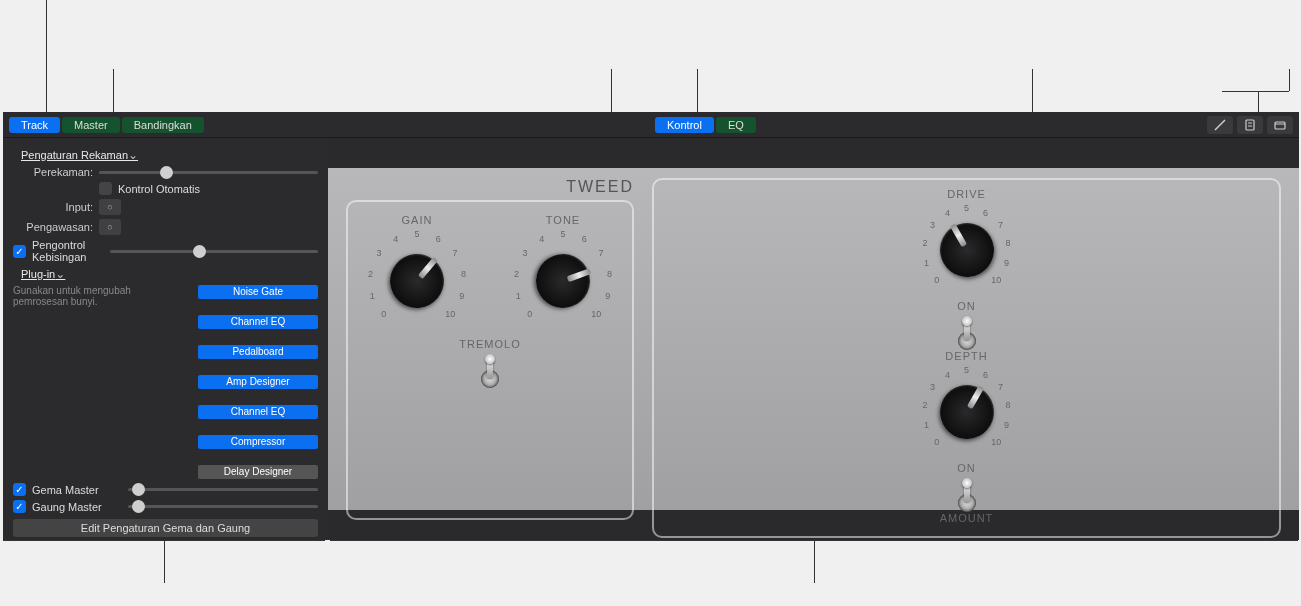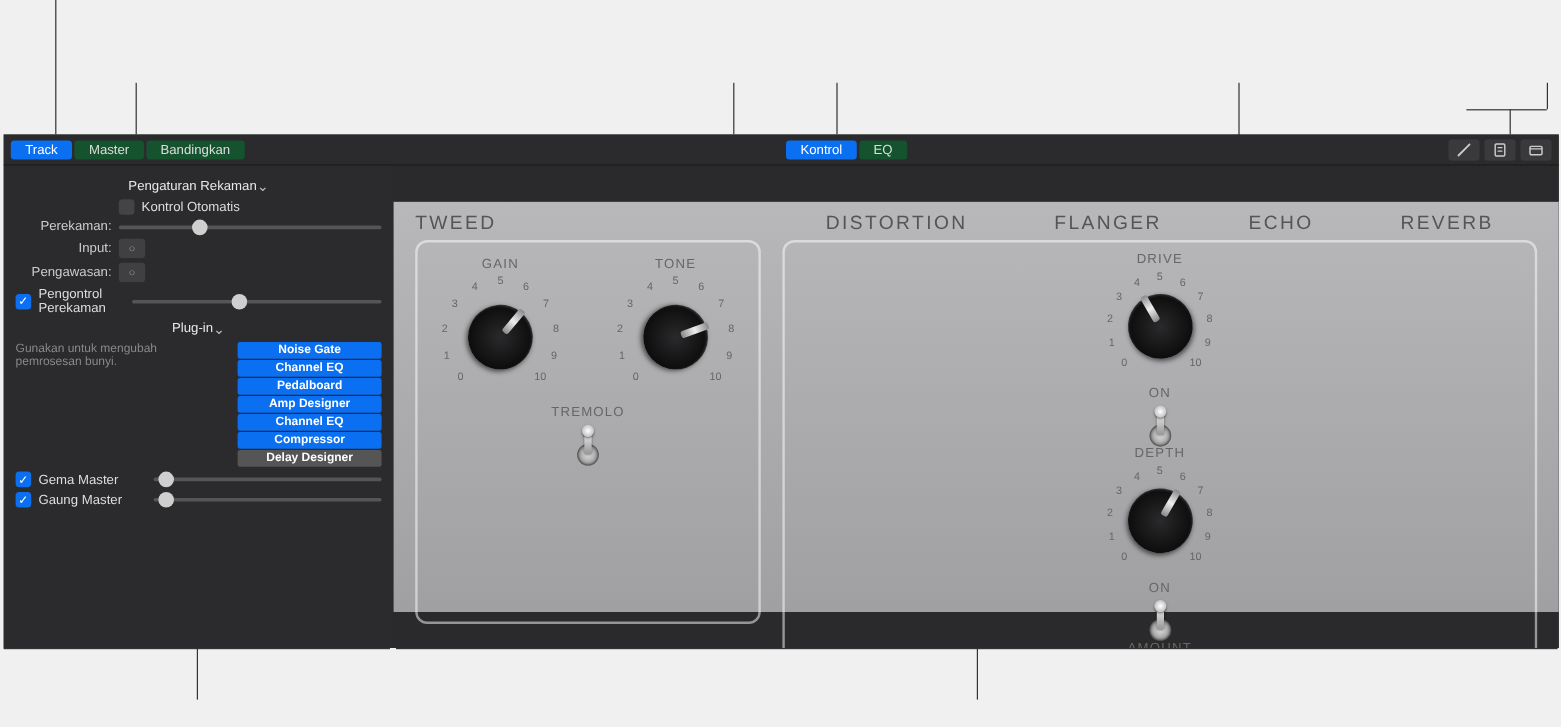--- a/index.html
+++ b/index.html
@@ -7,33 +7,33 @@
   .app-window { position: absolute; left: 3px; top: 112px; width: 1296px; height: 428px; background: #2a2a2c; overflow: hidden; }
   .top-bar { height: 26px; background: #2b2b2d; display: flex; align-items: center; padding: 0 6px; justify-content: space-between; border-bottom: 1px solid #1a1a1a; }
   .seg-group { display: flex; }
   .seg-btn { height: 16px; font-size: 11px; color: #ddd; background: #14532d; padding: 0 12px; display: flex; align-items: center; border-radius: 3px; margin-right: 2px; cursor: pointer; }
   .seg-btn.active { background: #0a6ff0; color: #fff; }
   .right-icons { display: flex; gap: 4px; }
   .icon-btn { width: 26px; height: 18px; background: #3a3a3c; border-radius: 3px; display: flex; align-items: center; justify-content: center; cursor: pointer; }
   .icon-btn svg { stroke: #ccc; fill: none; }
   .body-area { display: flex; height: calc(100% - 26px); }
   .sidebar { width: 325px; background: #2b2b2d; color: #ddd; font-size: 11px; padding: 6px 10px; overflow-y: auto; }
-  .section-header { display: flex; justify-content: center; align-items: center; color: #e8e8e8; margin: 4px 8px; }
+  .section-header { display: flex; justify-content: flex-start; align-items: center; color: #e8e8e8; margin: 4px 8px; text-decoration: underline; }
   .row { display: flex; align-items: center; margin: 4px 0; gap: 6px; }
   .row-label { width: 80px; text-align: right; color: #ccc; }
   .slider { flex: 1; height: 3px; background: #555; position: relative; border-radius: 2px; }
   .slider-thumb { width: 13px; height: 13px; background: #cfcfcf; border-radius: 50%; position: absolute; top: -5px; }
   .chk { width: 13px; height: 13px; background: #0a6ff0; border-radius: 3px; display: flex; align-items: center; justify-content: center; color: #fff; font-size: 10px; }
   .chk.empty { background: #444; }
   .select-box { flex: 1; background: #404042; border-radius: 3px; height: 18px; display: flex; align-items: center; justify-content: center; font-size: 11px; color: #ddd; position: relative; }
   .select-box::after { content: "⌄"; position: absolute; right: 6px; color: #ccc; font-size: 12px; top: -1px;}
   .io-toggle { width: 22px; height: 16px; background: #404042; border-radius: 3px; display:flex; align-items:center; justify-content:center;}
   .io-toggle::before{content:"○"; color:#aaa; font-size:9px;}
   .hint { color: #888; font-size: 10px; width: 150px; }
-  .plugin-list { display: flex; flex-direction: column; gap: 1px; margin-left: auto; width: 120px; font-weight: bold; }
+  .plugin-list { display: flex; flex-direction: column; gap: 16px; margin-left: auto; width: 120px; }
   .plugin-item { background: #0a6ff0; color: #fff; font-size: 10px; text-align: center; height: 14px; line-height: 14px; border-radius: 2px; }
   .plugin-item.grey { background: #555; }
   .wide-btn { width: 100%; background: #444; height: 18px; border-radius: 3px; font-size: 11px; color: #ddd; display: flex; align-items: center; justify-content: center; margin-top: 6px; }
   .main-area { flex: 1; background: linear-gradient(#b8b8bb, #a0a0a3); border-top: 30px solid #2a2a2c; border-bottom: 30px solid #2a2a2c; padding: 10px 18px; display: flex; gap: 18px; }
   .pedal { border: 2px solid rgba(255,255,255,0.5); border-radius: 10px; padding: 8px 14px 12px; display: flex; flex-direction: column; align-items: center; }
   .pedal-big { flex: 0 0 320px; }
   .pedal-row { flex: 1; display: flex; justify-content: space-around; }
   .pedal-title { font-size: 16px; color: #555; letter-spacing: 2px; margin-bottom: 4px; text-align:center;}
   .knob-group { display: flex; gap: 36px; margin-top: 4px; }
   .knob-block { display: flex; flex-direction: column; align-items: center; }
@@ -105,41 +105,41 @@
       </div>
     </div>
   </div>
 
   <div class="body-area">
     <div class="sidebar">
       <div class="section-header">
         <span>Pengaturan Rekaman</span>
         <span class="chev">⌄</span>
       </div>
+      <div class="row">
+        <div class="row-label">Perekaman:</div>
+        <div class="slider">
+            <div class="slider-thumb" style="left:28%"></div>
+          </div>
+      </div>
       <div class="row" style="padding-left:86px">
         <div class="chk empty"></div>
         <span>Kontrol Otomatis</span>
       </div>
       <div class="row">
-        <div class="row-label">Perekaman:</div>
-        <div class="slider">
-            <div class="slider-thumb" style="left:28%"></div>
-          </div>
-      </div>
-      <div class="row">
         <div class="row-label">Input:</div>
         <div class="io-toggle"></div>
       </div>
       <div class="row">
         <div class="row-label">Pengawasan:</div>
         <div class="io-toggle" style="background:#404042"></div>
       </div>
       <div class="row">
         <div class="chk">✓</div>
-        <span style="width:72px;line-height:1.1">Pengontrol Perekaman</span>
+        <span style="width:72px;line-height:1.1">Pengontrol Kebisingan</span>
         <div class="slider">
             <div class="slider-thumb" style="left:40%"></div>
           </div>
       </div>
       <div class="section-header">
         <span>Plug-in</span>
         <span class="chev">⌄</span>
       </div>
       <div class="row" style="align-items:flex-start">
         <div class="hint">Gunakan untuk mengubah pemrosesan bunyi.</div>
@@ -160,24 +160,25 @@
             <div class="slider-thumb" style="left:2%"></div>
           </div>
       </div>
       <div class="row">
         <div class="chk">✓</div>
         <span style="width:90px">Gaung Master</span>
         <div class="slider">
             <div class="slider-thumb" style="left:2%"></div>
           </div>
       </div>
+      <div class="wide-btn">Edit Pengaturan Gema dan Gaung</div>
     </div>
 
     <div class="main-area">
-      <div style="display:flex;flex-direction:column;align-items:flex-start">
+      <div style="display:flex;flex-direction:column;align-items:flex-end">
         <div class="pedal-title">TWEED</div>
         <div class="pedal pedal-big">
           <div class="knob-group">
             <div class="knob-block">
               <div class="knob-label">GAIN</div>
               <div class="knob-wrap">
                 <div class="knob-ticks">
                     <span style="left: 21.766px; top: 88.234px;">0</span>
                     <span style="left: 10.3003px; top: 69.5238px;">1</span>
                     <span style="left: 8.57865px; top: 47.6476px;">2</span>
@@ -218,26 +219,20 @@
             <div class="switch-toggle">
                 <div class="switch-base"></div>
                 <div class="switch-stick"></div>
                 <div class="switch-tip"></div>
               </div>
           </div>
         </div>
       </div>
 
       <div style="flex:1;display:flex;flex-direction:column">
-        <div style="display:flex;justify-content:space-around">
-          <div class="pedal-title">DISTORTION</div>
-          <div class="pedal-title">FLANGER</div>
-          <div class="pedal-title">ECHO</div>
-          <div class="pedal-title">REVERB</div>
-        </div>
         <div class="pedal pedal-row">
 
           <div class="knob-block knob-sm">
             <div class="knob-label">DRIVE</div>
             <div class="knob-wrap">
                 <div class="knob-ticks">
                   <span style="left: 20.3015px; top: 79.6985px;">0</span>
                   <span style="left: 10.0556px; top: 62.9787px;">1</span>
                   <span style="left: 8.51709px; top: 43.4298px;">2</span>
                   <span style="left: 16.0213px; top: 25.313px;">3</span>

